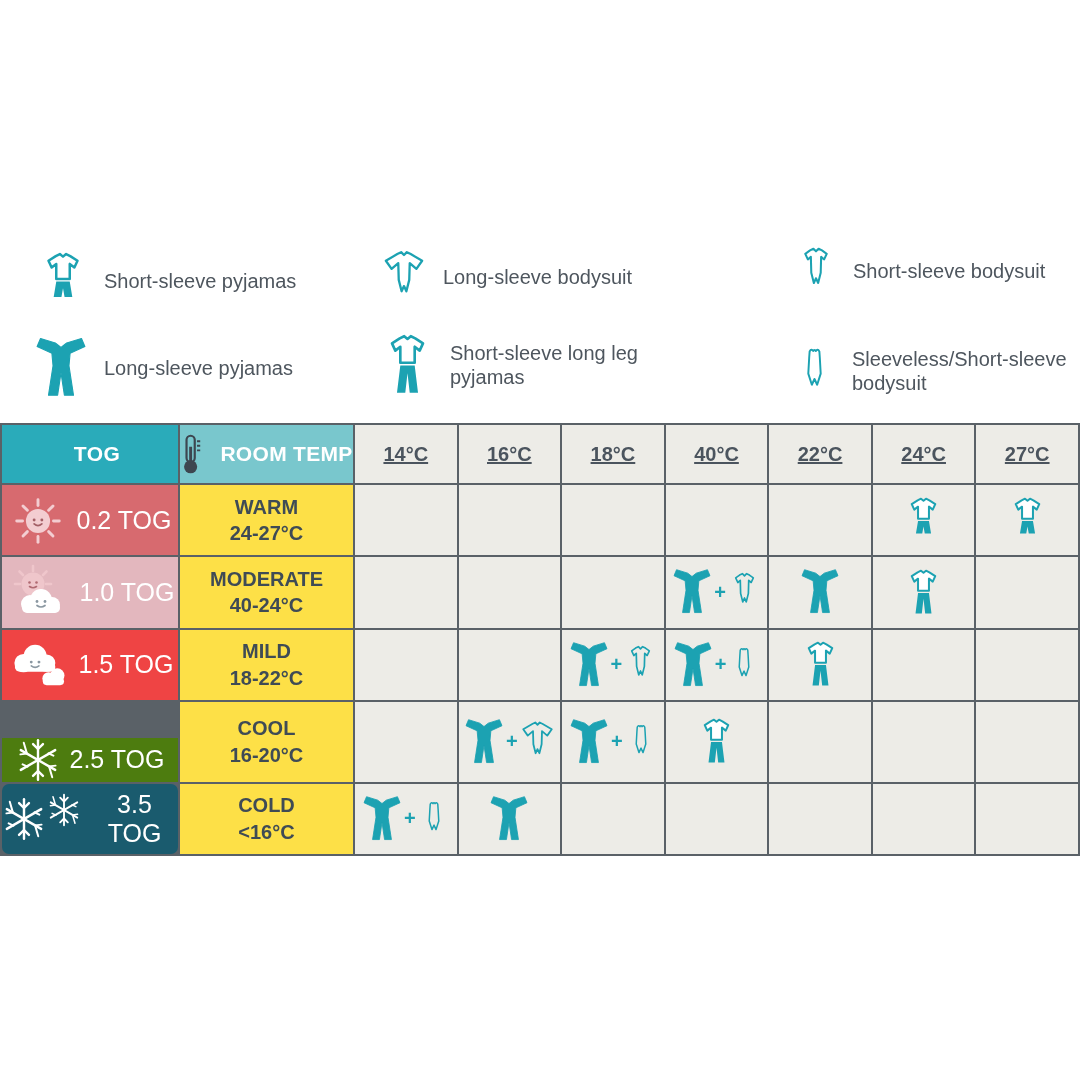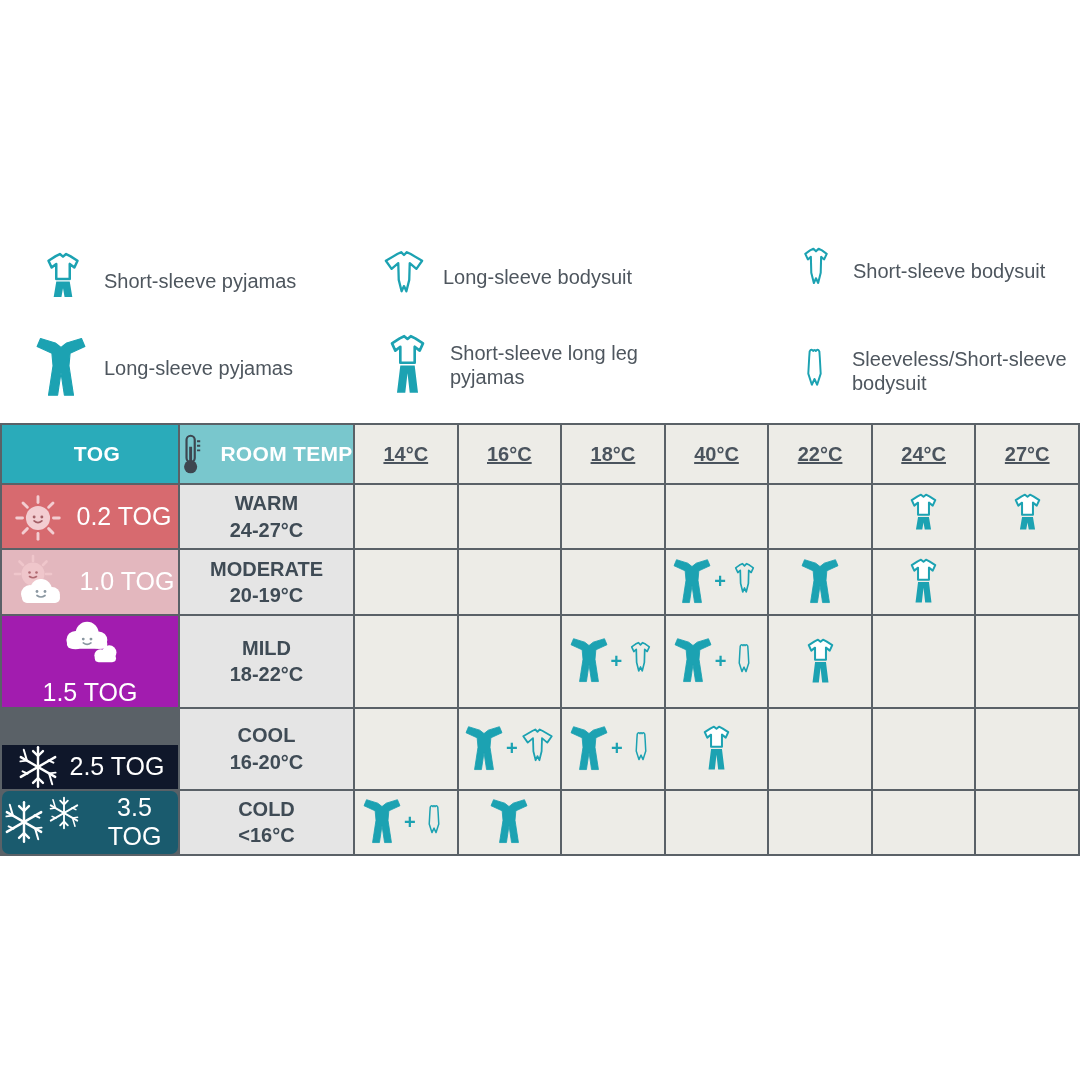--- a/index.html
+++ b/index.html
@@ -40,21 +40,21 @@
     display:grid;box-sizing:border-box;
     grid-template-columns:176px 173px repeat(7,1fr);
     grid-template-rows:58px repeat(5,1fr);
     gap:2px;padding:2px;background:#5a6167;
   }
   #tog-table > div{display:flex;align-items:center;justify-content:center;}
   .h-tog{background:#2aabba;color:#fff;font-weight:700;font-size:21px;letter-spacing:.5px;padding-left:14px;}
   .h-room{background:#79c7cd;color:#fff;font-weight:700;font-size:21px;letter-spacing:.3px;gap:16px;}
   .h-temp{background:#edece7;color:#4b545e;font-weight:700;font-size:20px;text-decoration:underline;}
   .c-tog{color:#fff;font-weight:400;font-size:25px;gap:10px;text-align:center;}
-  .c-room{background:#e5e5e5;color:#3f4b55;font-weight:700;font-size:20px;
+  .c-room{background:#fde047;color:#3f4b55;font-weight:700;font-size:20px;
     line-height:1.32;flex-direction:column;text-align:center;}
   .c-out{background:#edece7;gap:3px;}
   .plus{color:#1ca2b2;font-weight:700;font-size:20px;}
   .therm{width:24px;height:42px;}
   .wicon{display:flex;align-items:center;justify-content:center;}
   .w-sun{width:58px;height:58px;}
   .w-suncloud{width:64px;height:58px;}
   .w-clouds{width:62px;height:52px;}
   .snow{color:#fff;}
   .snow-lg{width:44px;height:44px;}
@@ -251,21 +251,21 @@
       </svg>
     </div>
     <div class="c-tog" style="background: rgb(227, 183, 190);">
       <svg class="wicon w-suncloud" viewBox="0 0 64 58">
         <use href="#sym-sun-cloud"></use>
       </svg>
       <span>1.0 TOG</span>
     </div>
     <div class="c-room">
       <span>MODERATE</span>
-      <span>20-19°C</span>
+      <span>40-24°C</span>
     </div>
     <div class="c-out"></div>
     <div class="c-out"></div>
     <div class="c-out"></div>
     <div class="c-out">
       <svg class="cicon ci-long-sleeve-pyjamas" viewBox="0 0 44 56">
         <use href="#sym-long-sleeve-pyjamas"></use>
       </svg>
       <span class="plus">+</span>
       <svg class="cicon ci-short-sleeve-bodysuit" viewBox="0 0 44 56">
@@ -276,21 +276,21 @@
       <svg class="cicon ci-long-sleeve-pyjamas" viewBox="0 0 44 56">
         <use href="#sym-long-sleeve-pyjamas"></use>
       </svg>
     </div>
     <div class="c-out">
       <svg class="cicon ci-short-sleeve-long-leg-pyjamas" viewBox="0 0 44 56">
         <use href="#sym-short-sleeve-long-leg-pyjamas"></use>
       </svg>
     </div>
     <div class="c-out"></div>
-    <div class="c-tog" style="background: #a21caf; flex-direction: column;">
+    <div class="c-tog" style="background: #ef4444;">
       <svg class="wicon w-clouds" viewBox="0 0 64 54">
         <use href="#sym-clouds"></use>
       </svg>
       <span>1.5 TOG</span>
     </div>
     <div class="c-room">
       <span>MILD</span>
       <span>18-22°C</span>
     </div>
     <div class="c-out"></div>
@@ -313,21 +313,21 @@
         <use href="#sym-sleeveless-bodysuit"></use>
       </svg>
     </div>
     <div class="c-out">
       <svg class="cicon ci-short-sleeve-long-leg-pyjamas" viewBox="0 0 44 56">
         <use href="#sym-short-sleeve-long-leg-pyjamas"></use>
       </svg>
     </div>
     <div class="c-out"></div>
     <div class="c-out"></div>
-    <div class="c-tog" style="background: #0f172a; margin-top: 36px;">
+    <div class="c-tog" style="background: #4d7c0f; margin-top: 36px;">
       <span class="wicon">
         <svg class="snow snow-lg" viewBox="0 0 40 40">
           <use href="#sym-snowflake"></use>
         </svg>
       </span>
       <span>2.5 TOG</span>
     </div>
     <div class="c-room">
       <span>COOL</span>
       <span>16-20°C</span>

